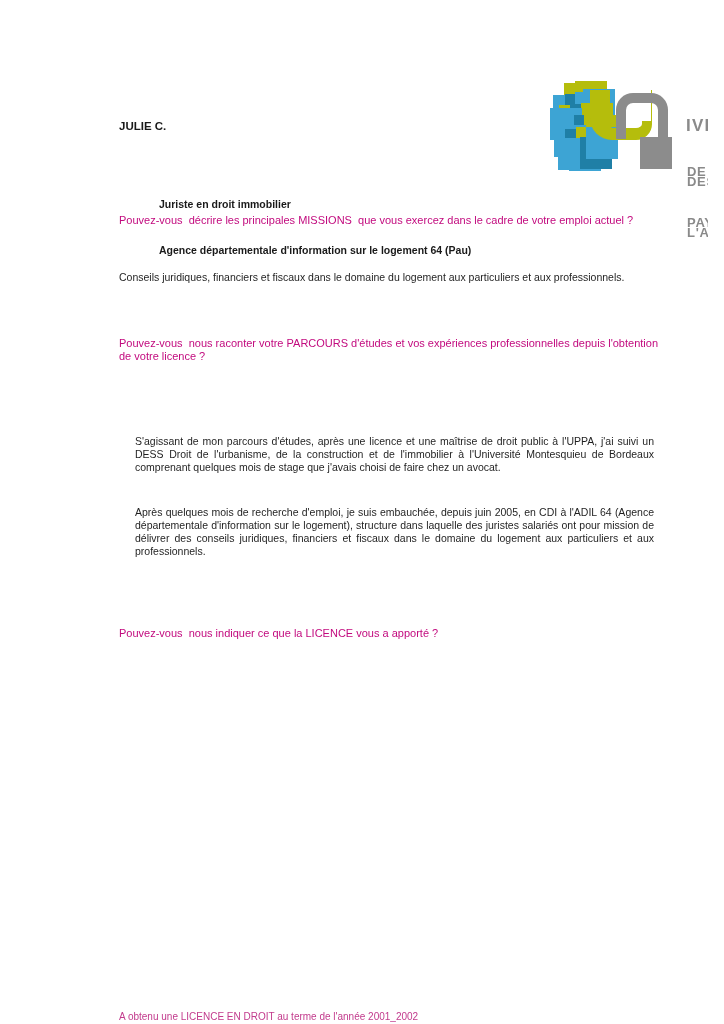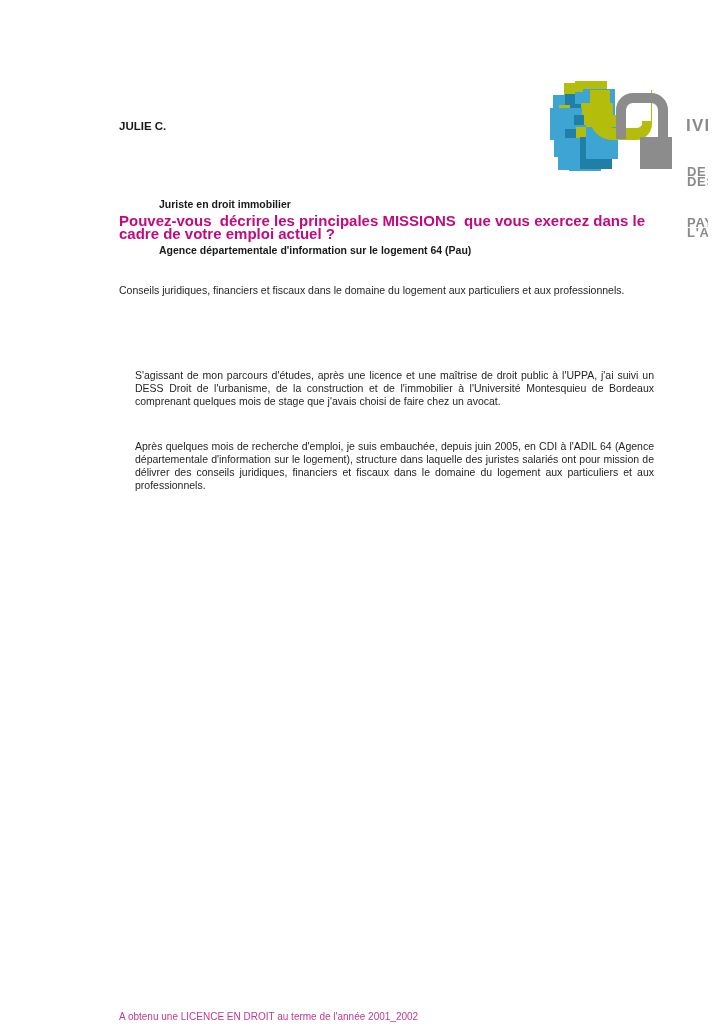--- a/index.html
+++ b/index.html
@@ -44,21 +44,21 @@
     border-top-right-radius:17px;
   }
   .n-tail { position:absolute; left:90px; top:60px; width:10px; height:12px; background:#8c8c8c; }
   .logo-text { position:absolute; left:104px; top:8px; color:#8a8a8a; }
   .logo-main { font-size:17px; font-weight:bold; letter-spacing:1.2px; line-height:18px; }
   .logo-sub { font-size:13px; font-weight:bold; letter-spacing:0.7px; line-height:9.5px; margin-left:1px; }
 
   
   .content { position:absolute; left:55px; top:150px; width:615px; }
   .question {
-    color:#c20a7e; font-weight:bold; font-size:15px; line-height:13px;
+    color:#c20a7e; font-weight:normal; font-size:11px; line-height:13px;
     white-space:pre-wrap;
   }
   .answer { font-size:10.5px; line-height:13px; color:#1f1f1f; }
   .a1 { margin-top:12px; }
   .q2 { margin-top:21px; }
   .a2 { margin-top:24px; text-align:justify; }
   .q3 { margin-top:21px; }
 
   
   .footer { position:absolute; left:55px; top:946px; font-size:10px; line-height:13px; color:#c23a8c; }
@@ -107,24 +107,26 @@
       <div class="logo-main">IVERSITÉ</div>
       <div class="logo-sub">DE PAU ET DES</div>
       <div class="logo-sub">PAYS DE L'ADOUR</div>
     </div>
   </div>
 
   <div class="content">
     <div class="question q1">Pouvez-vous  décrire les principales MISSIONS  que vous exercez dans le cadre de votre emploi actuel ?</div>
     <div class="answer a1">Conseils juridiques, financiers et fiscaux dans le domaine du logement aux particuliers et aux professionnels.</div>
 
+    <div class="question q2">Pouvez-vous  nous raconter votre PARCOURS d'études et vos expériences professionnelles depuis l'obtention de votre licence ?</div>
     <div class="answer a2">
       <div>S'agissant de mon parcours d'études, après une licence et une maîtrise de droit public à l'UPPA, j'ai suivi un DESS Droit de l'urbanisme, de la construction et de l'immobilier à l'Université Montesquieu de Bordeaux comprenant quelques mois de stage que j'avais choisi de faire chez un avocat.</div>
       <div>Après quelques mois de recherche d'emploi, je suis embauchée, depuis juin 2005, en CDI à l'ADIL 64 (Agence départementale d'information sur le logement), structure dans laquelle des juristes salariés ont pour mission de délivrer des conseils juridiques, financiers et fiscaux dans le domaine du logement aux particuliers et aux professionnels.</div>
     </div>
 
+    <div class="question q3">Pouvez-vous  nous indiquer ce que la LICENCE vous a apporté ?</div>
   </div>
 
   <div class="footer">
     <div>A obtenu une LICENCE EN DROIT au terme de l'année 2001_2002</div>
   </div>
 
 </div>
 
 </body></html>

